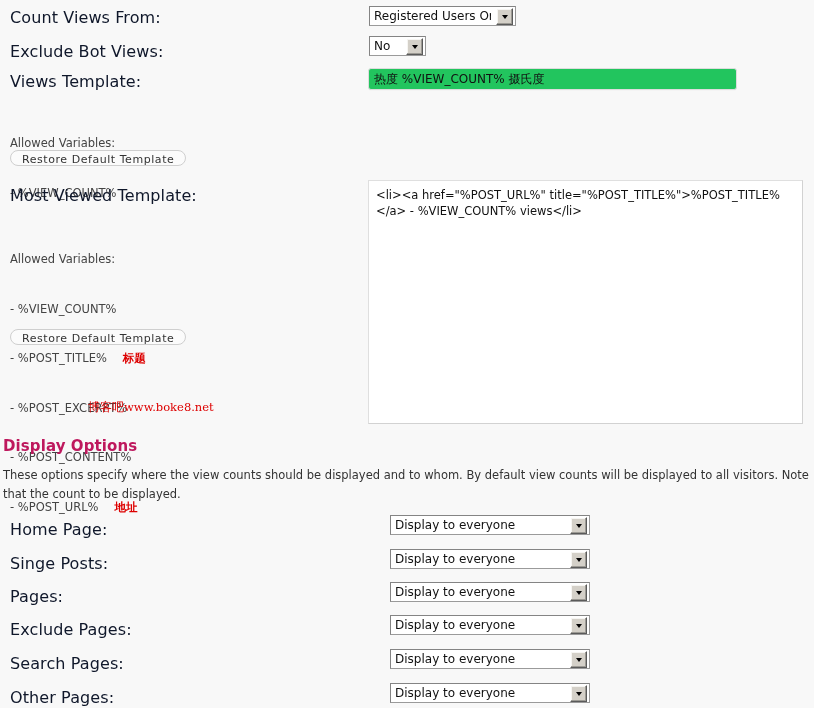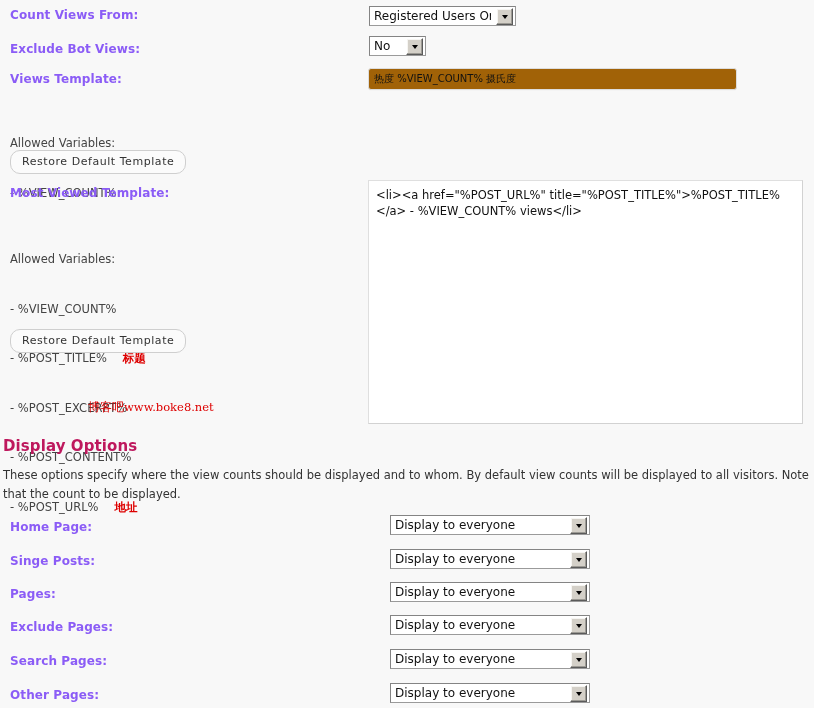--- a/index.html
+++ b/index.html
@@ -19,23 +19,23 @@
 
   
   .row {
     position: absolute;
     left: 0;
     width: 814px;
   }
   .field-label {
     position: absolute;
     left: 10px;
-    font-weight: bold;
-    font-size: 12px;
-    color: #8b5cf6;
+    font-weight: normal;
+    font-size: 16px;
+    color: #0f172a;
     white-space: nowrap;
     letter-spacing: 0.1px;
   }
 
   
   .sel {
     position: absolute;
     display: inline-flex;
     align-items: center;
     justify-content: space-between;
@@ -80,25 +80,25 @@
     height: 0;
     border-left: 3.5px solid transparent;
     border-right: 3.5px solid transparent;
     border-top: 4px solid #000000;
   }
 
   
   .text-input {
     position: absolute;
     box-sizing: border-box;
-    background: #a16207;
+    background: #22c55e;
     border: 1px solid #dddddd;
     border-radius: 3px;
     font-family: "DejaVu Sans", "Liberation Sans", sans-serif;
-    font-size: 10px;
+    font-size: 12px;
     color: #111111;
     padding: 3px 5px;
     outline: none;
     box-shadow: 0 1px 1px rgba(0,0,0,0.02);
   }
 
   
   .text-area {
     position: absolute;
     box-sizing: border-box;
@@ -133,21 +133,21 @@
     font-weight: bold;
     margin-left: 16px;
     font-size: 11.5px;
   }
 
   
   .btn-restore {
     position: absolute;
     left: 10px;
     box-sizing: border-box;
-    height: 24px;
+    height: 16px;
     padding: 0 11px;
     background: #fbfbfb;
     border: 1px solid #cfcfcf;
     border-radius: 10px;
     font-family: "DejaVu Sans", "Liberation Sans", sans-serif;
     font-size: 11px;
     letter-spacing: 0.55px;
     color: #333333;
     cursor: pointer;
     line-height: 18px;

